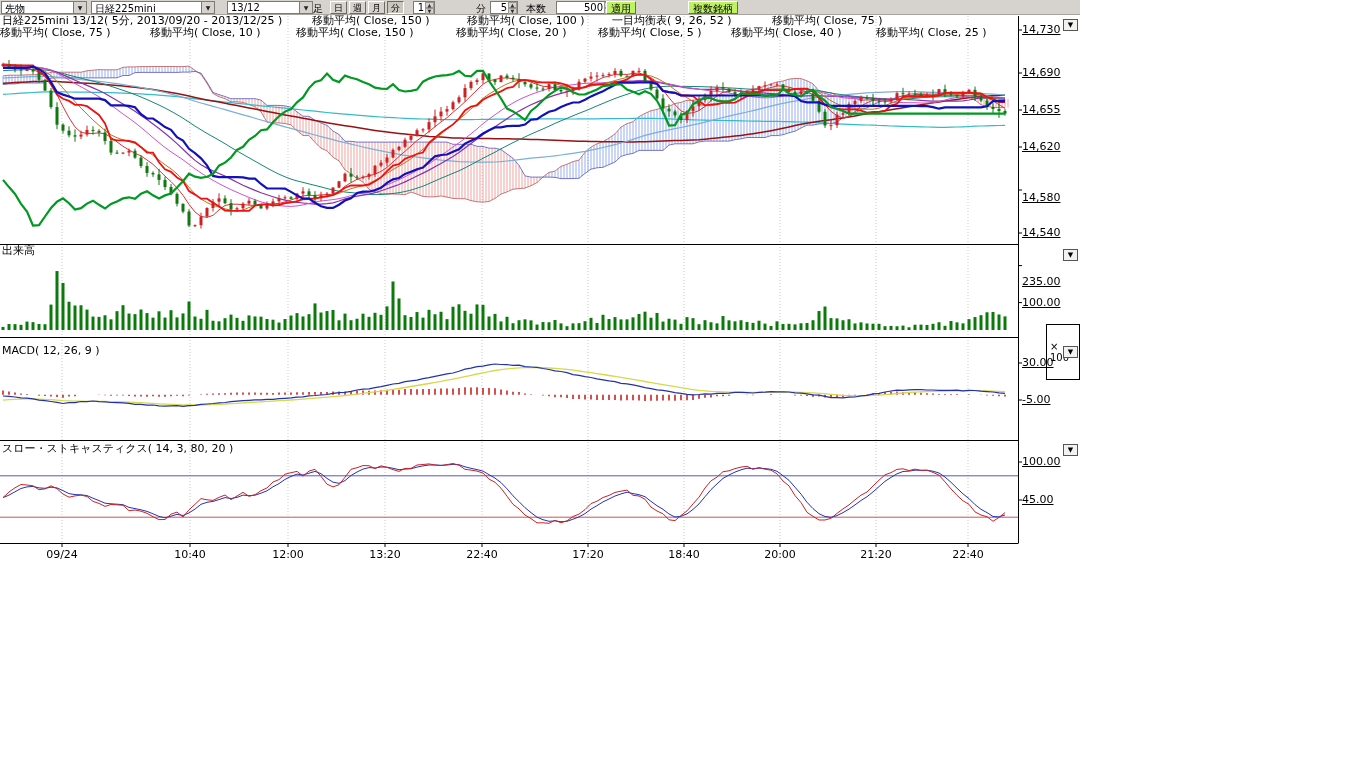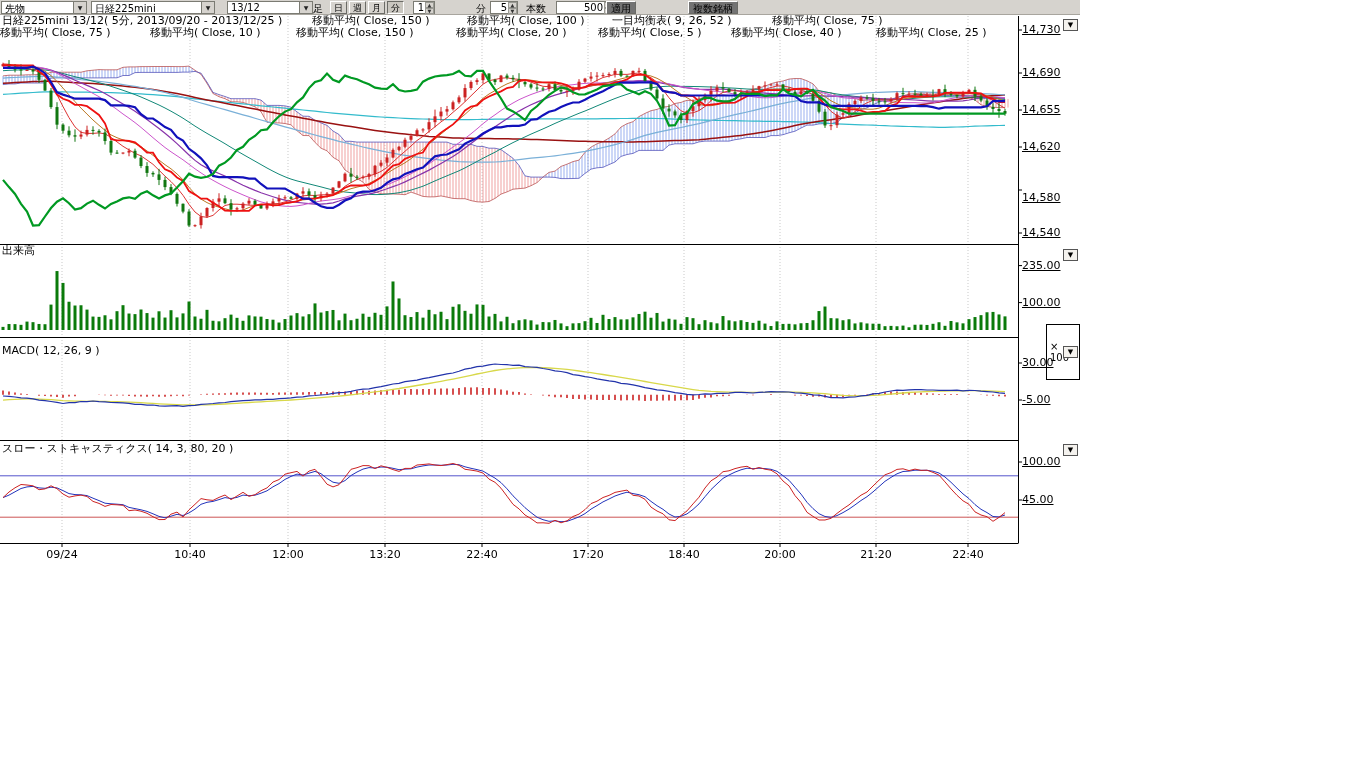--- a/index.html
+++ b/index.html
@@ -17,21 +17,21 @@
   .tlabel{position:absolute;top:2px;font-size:10px;color:#000;white-space:nowrap;}
   .pbtn{position:absolute;top:1px;height:13px;width:17px;font-size:9px;background:#d6d3ce;
     border:1px solid;border-color:#fff #6b6b66 #6b6b66 #fff;padding:0;font-family:inherit;}
   .pbtn.pressed{border-color:#6b6b66 #fff #fff #6b6b66;background:#c9c6bf;}
   .spin{position:absolute;top:1px;height:13px;background:#fff;border:1px solid #7b7b73;
     font-size:10px;display:flex;}
   .spin-val{flex:1;text-align:right;padding-right:1px;line-height:11px;}
   .spin-ud{width:9px;display:flex;flex-direction:column;}
   .spin-ud span{flex:1;font-size:5px;line-height:4px;background:#d6d3ce;
     border:1px solid #9a9a94;text-align:center;color:#333;}
-  .abtn{position:absolute;top:1px;height:13px;font-size:10px;background:#737373;
+  .abtn{position:absolute;top:1px;height:13px;font-size:10px;background:#bef264;
     border:1px solid;border-color:#fff #6b6b66 #6b6b66 #fff;padding:0 4px;font-family:inherit;}
   
   #chart-region{position:absolute;left:0;top:0;width:1080px;height:570px;}
   #chart-canvas{position:absolute;left:0;top:0;z-index:1;}
   .olabel{position:absolute;font-size:11px;color:#000;white-space:nowrap;z-index:3;line-height:12px;}
   .axlabel{position:absolute;left:1022px;font-size:11px;color:#000;white-space:nowrap;z-index:3;line-height:12px;text-decoration:underline;}
   .tmlabel{position:absolute;top:548px;width:50px;text-align:center;font-size:11px;color:#000;z-index:3;}
   .panel-arrow{position:absolute;left:1063px;width:15px;height:12px;background:#f4f2ee;
     border:1px solid #555;font-size:7px;line-height:10px;text-align:center;z-index:4;padding:0;font-family:inherit;}
   .mult-box{position:absolute;left:1046px;top:324px;border:1px solid #000000;font-size:10px;
@@ -1182,21 +1182,21 @@
     <div class="olabel" style="left:2px;top:345px">MACD( 12, 26, 9 )</div>
     <div class="olabel" style="left:2px;top:443px">スロー・ストキャスティクス( 14, 3, 80, 20 )</div>
 
     <div class="axlabel" style="top:24px">14,730</div>
     <div class="axlabel" style="top:67px">14,690</div>
     <div class="axlabel" style="top:104px">14,655</div>
     <div class="axlabel" style="top:141px">14,620</div>
     <div class="axlabel" style="top:192px">14,580</div>
     <div class="axlabel" style="top:227px">14,540</div>
 
-    <div class="axlabel" style="top:260px">235.00</div>
+    <div class="axlabel" style="top:276px">235.00</div>
     <div class="axlabel" style="top:297px">100.00</div>
     <div class="mult-box">× 100</div>
 
     <div class="axlabel" style="top:357px">30.00</div>
     <div class="axlabel" style="top:394px">-5.00</div>
 
     <div class="axlabel" style="top:456px">100.00</div>
     <div class="axlabel" style="top:494px">45.00</div>
 
     <button class="panel-arrow" style="top:19px">▼</button>

